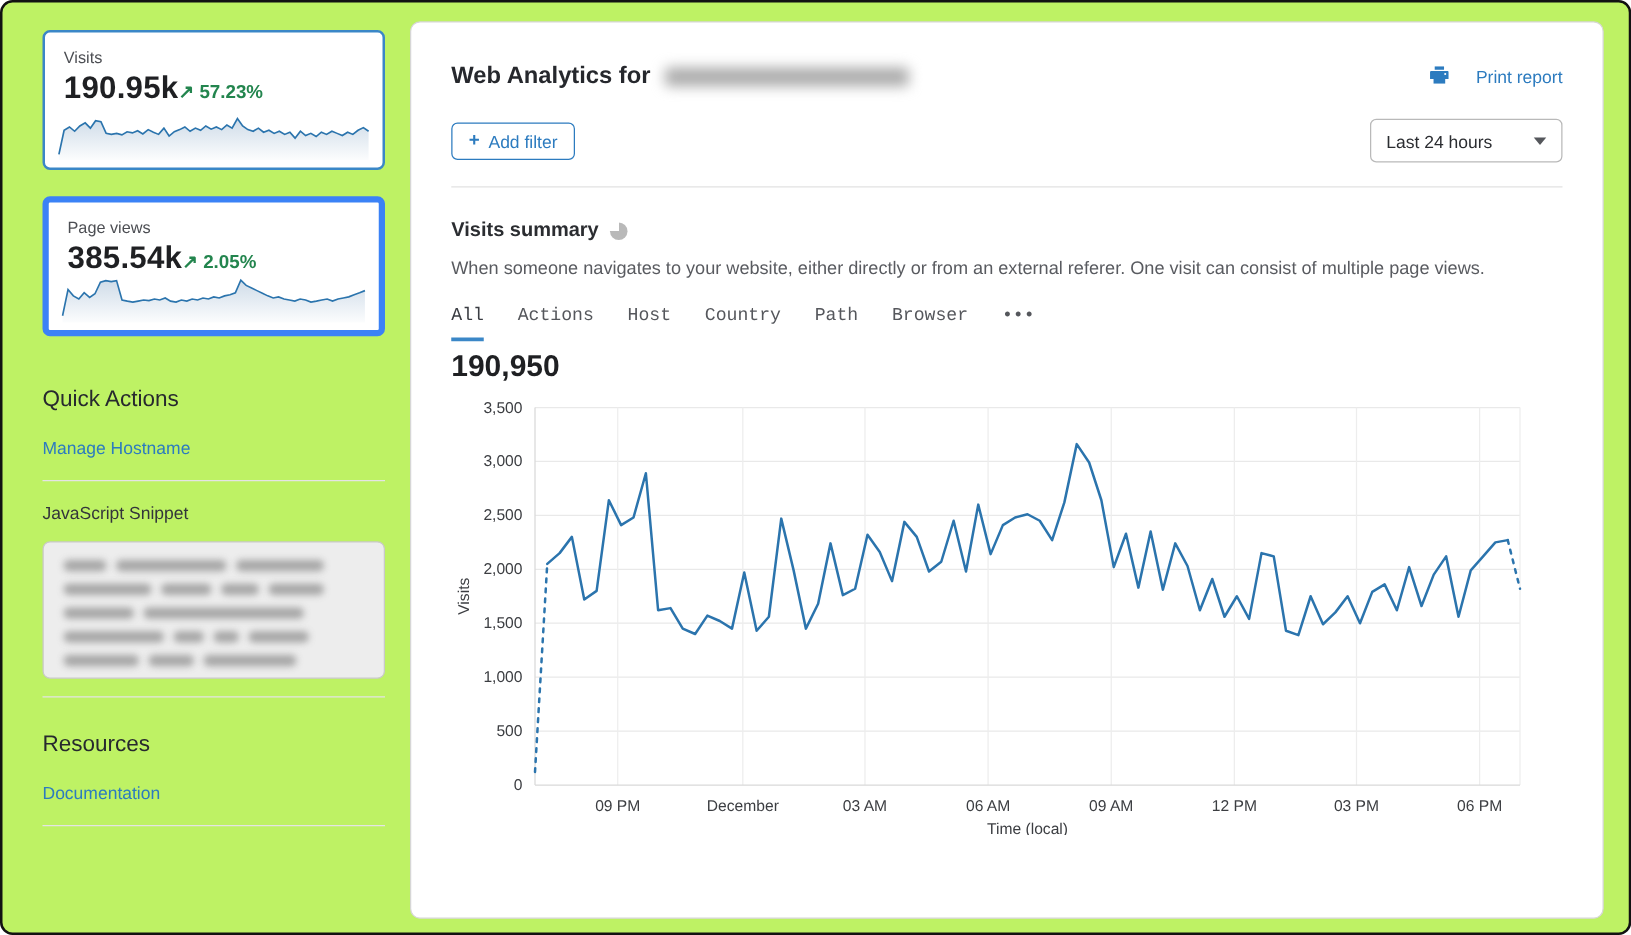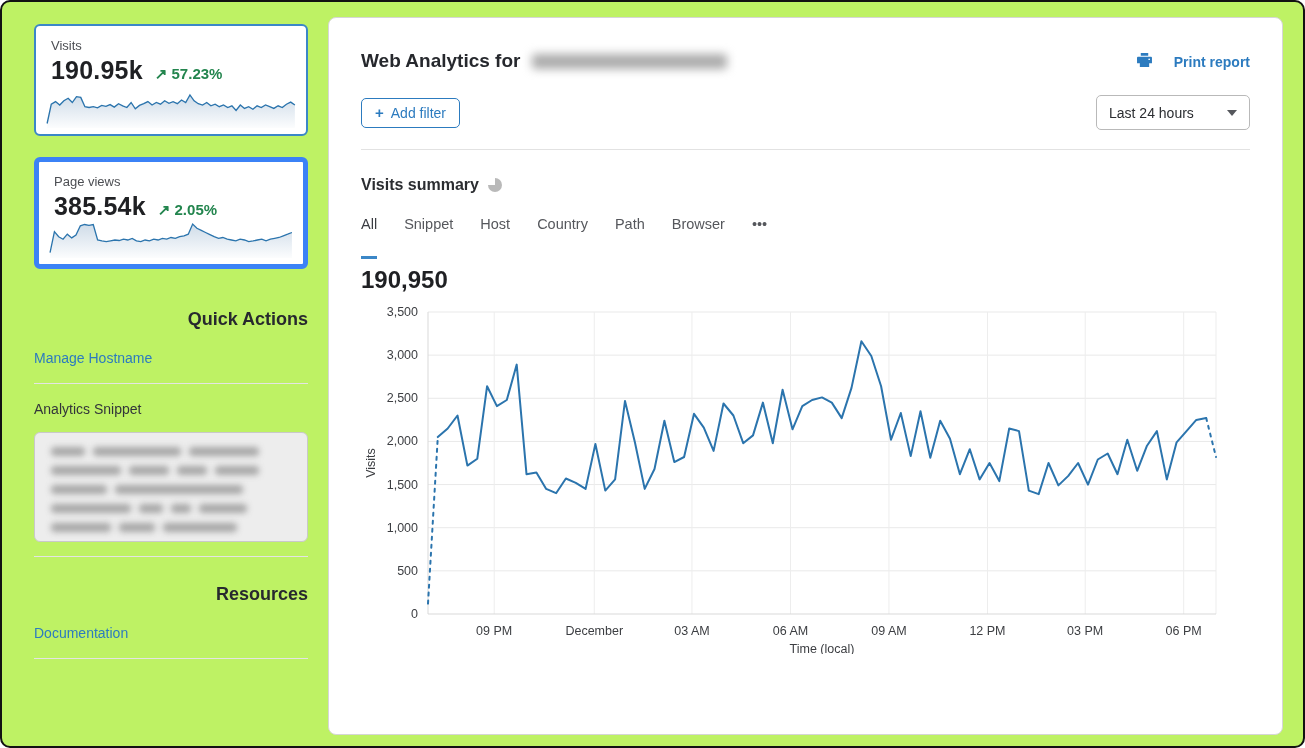--- a/index.html
+++ b/index.html
@@ -7,66 +7,66 @@
   .frame { position:relative; width:1305px; height:748px; background:#bef264;
            border:2px solid #121212; border-radius:10px; overflow:hidden; }
 
   
   .sidebar { position:absolute; left:32px; top:22px; width:274px; }
   .stat-card { position:relative; width:274px; height:112px; border:5px solid #3b82f6;
                border-radius:6px; background:#fff; padding:12px 15px 0; cursor:pointer; }
   .stat-card.selected { border:2px solid #3b87c7; }
   .stat-card + .stat-card { margin-top:21px; }
   .stat-label { font-size:13px; color:#4c4e53; }
-  .stat-row { display:flex; align-items:baseline; gap:12px; margin-top:3px; }
+  .stat-row { display:flex; align-items:baseline; gap:0; margin-top:3px; }
   .stat-value { font-size:25px; font-weight:bold; color:#1f2023; letter-spacing:.2px; }
   .stat-delta { font-size:15px; color:#23854e; font-weight:600; }
   .spark { position:absolute; left:8px; right:8px; bottom:5px; height:50px; }
   .spark svg { width:100%; height:100%; display:block; }
 
-  .side-section-title { font-size:18px; font-weight:bold; color:#27292e; margin-top:40px;text-align:right; }
+  .side-section-title { font-size:18px; font-weight:normal; color:#27292e; margin-top:40px; }
   .side-link { display:inline-block; font-size:14px; color:#2c7bbf; margin-top:20px; cursor:pointer; text-decoration:none; }
   .side-divider { border:none; border-top:1px solid #e4e4e4; margin-top:16px; }
   .snippet-label { font-size:14px; color:#33353a; margin-top:17px; }
   .snippet-box { margin-top:15px; width:274px; height:110px; background:#ededed;
                  border:1px solid #c9c9c9; border-radius:6px; padding:14px 16px; cursor:pointer; overflow:hidden; }
   .blur-row { display:flex; gap:8px; margin-bottom:10px; }
   .blur-blob { height:9px; border-radius:4px; background:#8f8f8f; filter:blur(3px); opacity:.75; }
   .copy-hint { font-size:14px; color:#6e7075; margin-top:9px; }
 
   
   .main-card { position:absolute; left:326px; top:15px; width:955px; height:718px;
                background:#fff; border:1px solid #d6d6d6; border-radius:8px; overflow:hidden; }
   .main-header { padding:32px 32px 0; }
   .title-row { display:flex; align-items:center; }
   .page-title { font-size:19px; font-weight:bold; color:#26282d; }
   .blur-domain { display:inline-block; width:195px; height:15px; background:#ababab;
                  filter:blur(5px); border-radius:3px; margin-left:12px; }
-  .print-link { margin-left:auto; display:flex; align-items:flex-end; gap:22px; color:#2c7bbf;
-                font-size:14px; cursor:pointer;font-weight:bold; }
+  .print-link { margin-left:auto; display:flex; align-items:flex-start; gap:22px; color:#2c7bbf;
+                font-size:14px; cursor:pointer; }
   .controls-row { display:flex; align-items:center; margin-top:23px; padding-bottom:19px;
                   border-bottom:1px solid #e2e2e2; }
   .add-filter-btn { display:flex; align-items:center; gap:7px; border:1px solid #2c7bbf;
                     color:#2c7bbf; background:#fff; border-radius:5px; font-size:14px;
                     padding:6px 13px; cursor:pointer; font-family:inherit; }
   .plus-glyph { font-size:15px; font-weight:bold; line-height:1; }
   .range-select { margin-left:auto; width:154px; height:35px; border:1px solid #b9b9b9;
                   border-radius:5px; display:flex; align-items:center; padding:0 12px;
                   font-size:14px; color:#2b2d31; cursor:pointer; background:#fff; }
   .caret { margin-left:auto; width:0; height:0; border-left:5px solid transparent;
            border-right:5px solid transparent; border-top:6px solid #55575c; }
 
   .summary-section { padding:26px 32px 0; }
   .summary-title-row { display:flex; align-items:center; gap:9px; }
   .summary-title { font-size:16px; font-weight:bold; color:#2b2d31; }
   .pie-icon { width:14px; height:14px; border-radius:50%;
               background:conic-gradient(from 270deg, rgba(0,0,0,0) 0 25%, #b9b9b9 25% 100%); }
   .summary-desc { font-size:14.5px; color:#595b60; margin-top:13px; }
   .tabs-row { display:flex; gap:27px; margin-top:22px; font-size:14.5px; color:#55575c; }
-  .tab { padding-bottom:24px; cursor:pointer; }
+  .tab { padding-bottom:9px; cursor:pointer;font-family:Liberation Mono, monospace; }
   .tab.active { color:#3a3c42; border-bottom:3px solid #3b87c7; }
   .legend-row { display:flex; align-items:center; gap:8px; margin-top:25px; }
   .legend-dot { width:11px; height:11px; border-radius:50%; background:#2b74ad; }
   .legend-label { font-size:14px; color:#4f5156; }
   .total-number { font-size:24px; font-weight:bold; color:#1f2023; margin-top:7px; }
   .chart-wrap { margin-top:8px; }
 </style>
 </head>
 <body>
 
@@ -107,21 +107,21 @@
         <svg preserveAspectRatio="none" viewBox="0 0 244 50">
             <path d="M3.0,43.6 L7.3,22.6 L11.5,27.7 L15.8,30.2 L20.0,25.2 L24.3,28.9 L28.5,26.0 L32.8,16.8 L37.0,15.5 L41.3,16.3 L45.5,15.5 L49.8,31.0 L54.0,31.9 L58.3,32.7 L62.5,31.9 L66.8,31.0 L71.0,31.5 L75.3,30.2 L79.5,31.0 L83.8,29.4 L88.0,31.9 L92.3,32.7 L96.5,31.0 L100.8,31.9 L105.0,30.2 L109.3,31.0 L113.5,29.4 L117.8,30.2 L122.0,28.5 L126.3,29.4 L130.5,27.7 L134.8,26.8 L139.0,25.2 L143.3,15.1 L147.5,19.3 L151.8,21.4 L156.0,23.5 L160.3,25.6 L164.5,27.7 L168.8,29.4 L173.0,28.5 L177.3,30.2 L181.5,31.0 L185.8,31.9 L190.0,30.2 L194.3,31.0 L198.5,32.7 L202.8,31.9 L207.0,31.0 L211.3,30.2 L215.5,31.9 L219.8,30.2 L224.0,29.4 L228.3,28.5 L232.5,26.8 L236.8,25.2 L241.0,23.5 L241.0,49 L3.0,49 Z" fill="url(#sparkgrad)"></path>
             <path d="M3.0,43.6 L7.3,22.6 L11.5,27.7 L15.8,30.2 L20.0,25.2 L24.3,28.9 L28.5,26.0 L32.8,16.8 L37.0,15.5 L41.3,16.3 L45.5,15.5 L49.8,31.0 L54.0,31.9 L58.3,32.7 L62.5,31.9 L66.8,31.0 L71.0,31.5 L75.3,30.2 L79.5,31.0 L83.8,29.4 L88.0,31.9 L92.3,32.7 L96.5,31.0 L100.8,31.9 L105.0,30.2 L109.3,31.0 L113.5,29.4 L117.8,30.2 L122.0,28.5 L126.3,29.4 L130.5,27.7 L134.8,26.8 L139.0,25.2 L143.3,15.1 L147.5,19.3 L151.8,21.4 L156.0,23.5 L160.3,25.6 L164.5,27.7 L168.8,29.4 L173.0,28.5 L177.3,30.2 L181.5,31.0 L185.8,31.9 L190.0,30.2 L194.3,31.0 L198.5,32.7 L202.8,31.9 L207.0,31.0 L211.3,30.2 L215.5,31.9 L219.8,30.2 L224.0,29.4 L228.3,28.5 L232.5,26.8 L236.8,25.2 L241.0,23.5" fill="none" stroke="#2b74ad" stroke-width="1.3"></path>
           </svg>
       </div>
     </div>
 
     <div class="side-section-title">Quick Actions</div>
     <a class="side-link">Manage Hostname</a>
     <hr class="side-divider">
-    <div class="snippet-label">Analytics Snippet</div>
+    <div class="snippet-label">JavaScript Snippet</div>
     <div class="snippet-box">
       <div class="blur-row">
           <span class="blur-blob" style="width:34px"></span>
           <span class="blur-blob" style="width:88px"></span>
           <span class="blur-blob" style="width:70px"></span>
         </div>
       <div class="blur-row">
           <span class="blur-blob" style="width:70px"></span>
           <span class="blur-blob" style="width:40px"></span>
           <span class="blur-blob" style="width:30px"></span>
@@ -176,24 +176,25 @@
           <span class="caret"></span>
         </div>
       </div>
     </div>
 
     <div class="summary-section">
       <div class="summary-title-row">
         <span class="summary-title">Visits summary</span>
         <span class="pie-icon"></span>
       </div>
+      <div class="summary-desc">When someone navigates to your website, either directly or from an external referer. One visit can consist of multiple page views.</div>
 
       <div class="tabs-row">
         <span class="tab active">All</span>
-        <span class="tab">Snippet</span>
+        <span class="tab">Actions</span>
         <span class="tab">Host</span>
         <span class="tab">Country</span>
         <span class="tab">Path</span>
         <span class="tab">Browser</span>
         <span class="tab">•••</span>
       </div>
 
       <div class="total-number">190,950</div>
 
       <div class="chart-wrap">

